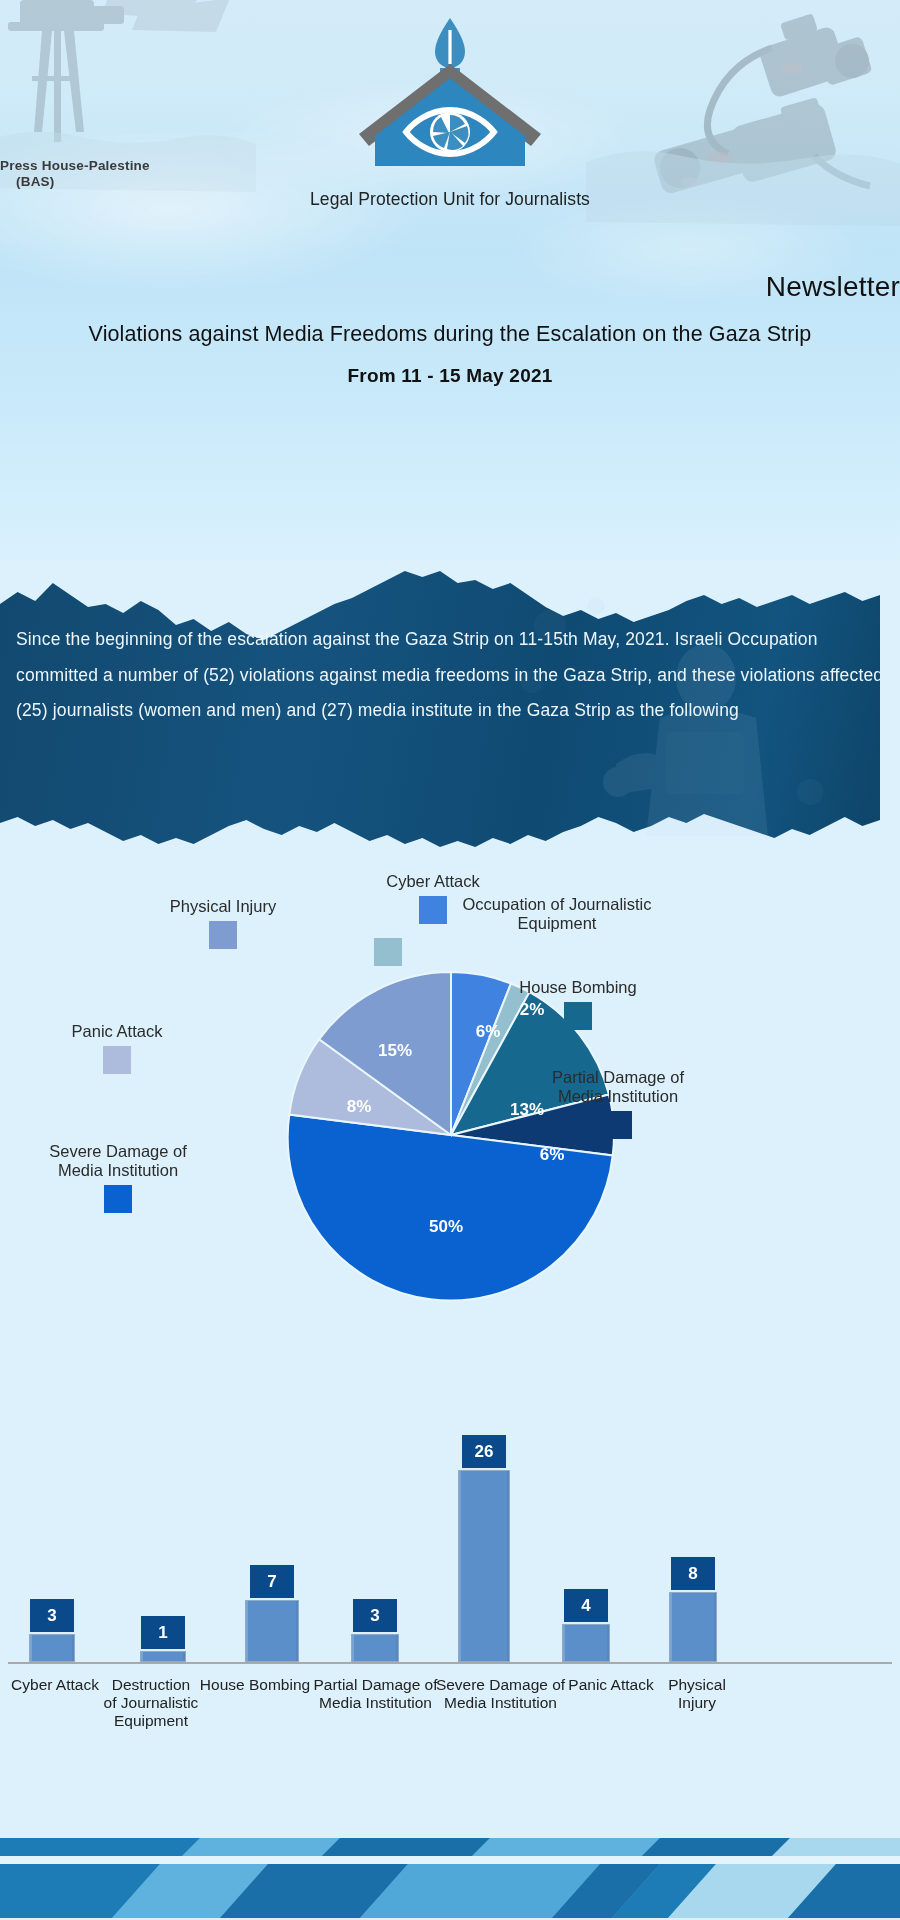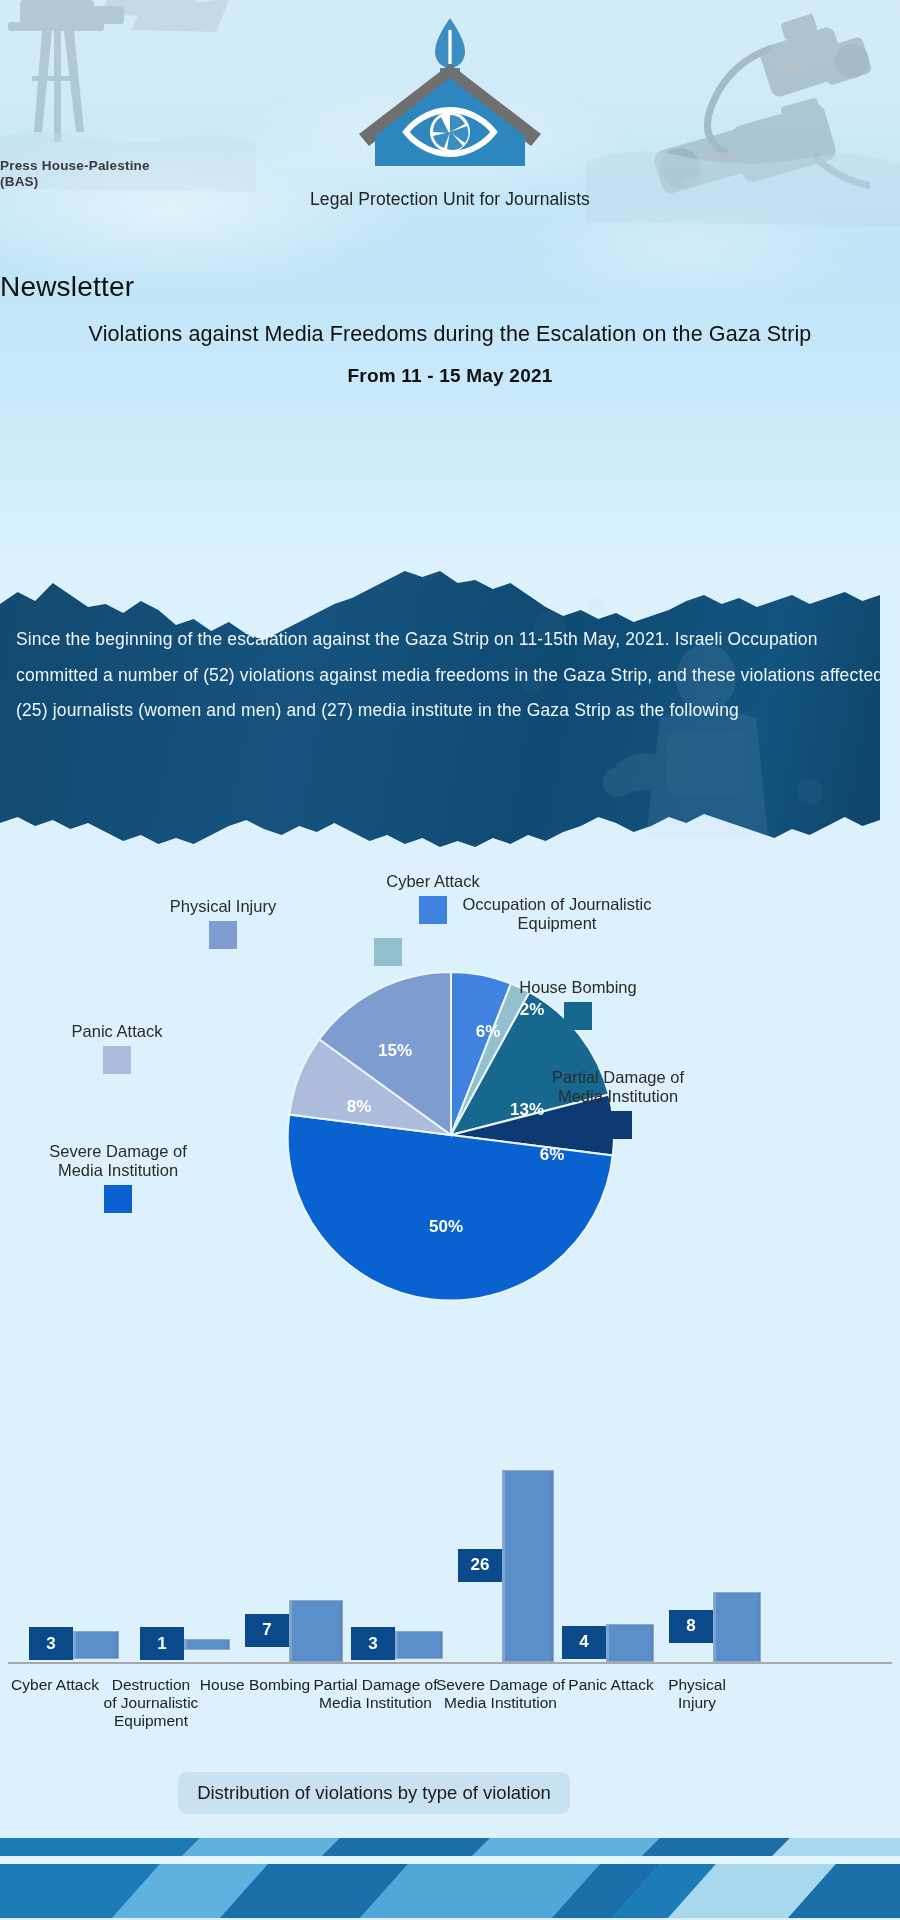--- a/index.html
+++ b/index.html
@@ -35,27 +35,27 @@
     position:absolute;right:-6px;top:6px;width:320px;height:220px;opacity:.5;
   }
 
   
   .logo{position:absolute;left:50%;top:14px;transform:translateX(-50%);width:210px;height:160px;}
   .brand{
     position:absolute;left:0;right:0;top:158px;
     font-weight:bold;font-size:13.5px;color:#3a3a3a;line-height:1.18;
     letter-spacing:.2px;
   }
-  .brand .bas{display:block;}
+  .brand .bas{display:block;margin-left:16px;}
   .unit{
     position:absolute;left:0;right:0;top:189px;text-align:center;
     font-size:17.5px;color:#222;letter-spacing:.1px;
   }
   .newsletter{
-    position:absolute;left:0;right:0;top:271px;text-align:left;
+    position:absolute;left:0;right:0;top:271px;text-align:right;
     font-size:28px;color:#111;letter-spacing:.2px;
   }
   .h-title{
     position:absolute;left:0;right:0;top:322px;text-align:center;
     font-size:21.5px;color:#111;letter-spacing:.1px;
   }
   .h-date{
     position:absolute;left:0;right:0;top:365px;text-align:center;
     font-size:19px;color:#111;font-weight:bold;letter-spacing:.2px;
   }
@@ -130,21 +130,21 @@
   .caption{
     display:flex;align-items:center;justify-content:center;
     background:#c9e2f2;border-radius:9px;color:#1c1c1c;
   }
   .cap1{position:absolute;left:122px;top:1382px;width:510px;height:46px;font-size:19px;}
   .cap2{position:absolute;left:178px;top:1772px;width:392px;height:42px;font-size:18.5px;}
 
   
   .bars{position:absolute;left:0;top:1430px;width:900px;height:240px;}
   .axis{position:absolute;left:8px;top:232px;width:884px;height:2px;background:#a9a9a9;}
-  .bar-col{position:absolute;bottom:8px;display:flex;flex-direction:row;align-items:center;}
+  .bar-col{position:absolute;bottom:8px;display:flex;flex-direction:column;align-items:center;}
   .bar-badge{
     background:#0b4a8a;color:#fff;font-weight:bold;font-size:17px;
     min-width:44px;height:33px;display:flex;align-items:center;justify-content:center;
     margin-bottom:2px;
   }
   .bar-rect{
     background:#5b8fc9;border:1px solid #8fa9c6;
     box-shadow:inset 2px 0 0 rgba(255,255,255,.18), inset -2px 0 0 rgba(0,0,0,.05);
   }
   .bar-labels{position:absolute;left:0;top:1676px;width:900px;height:80px;}
@@ -405,21 +405,20 @@
     </div>
     <div class="bl" style="left:556px;top:0px;width:110px;">
       <div>Panic Attack</div>
     </div>
     <div class="bl" style="left:650px;top:0px;width:94px;">
       <div>Physical</div>
       <div>Injury</div>
     </div>
   </div>
 
-  <div class="caption cap2">Distribution of violations by type of violation</div>
 
   <svg class="footer" viewBox="0 0 900 88" preserveAspectRatio="none">
     <g>
 
       <rect x="0" y="6" width="900" height="18" fill="#2e8fc4"></rect>
       <path d="M0 6 L200 6 L182 24 L0 24 Z" fill="#1d7cb5"></path>
       <path d="M200 6 L340 6 L322 24 L182 24 Z" fill="#5fb2dd"></path>
       <path d="M340 6 L490 6 L472 24 L322 24 Z" fill="#1a6fa8"></path>
       <path d="M490 6 L660 6 L642 24 L472 24 Z" fill="#5fb2dd"></path>
       <path d="M660 6 L790 6 L772 24 L642 24 Z" fill="#1a6fa8"></path>

